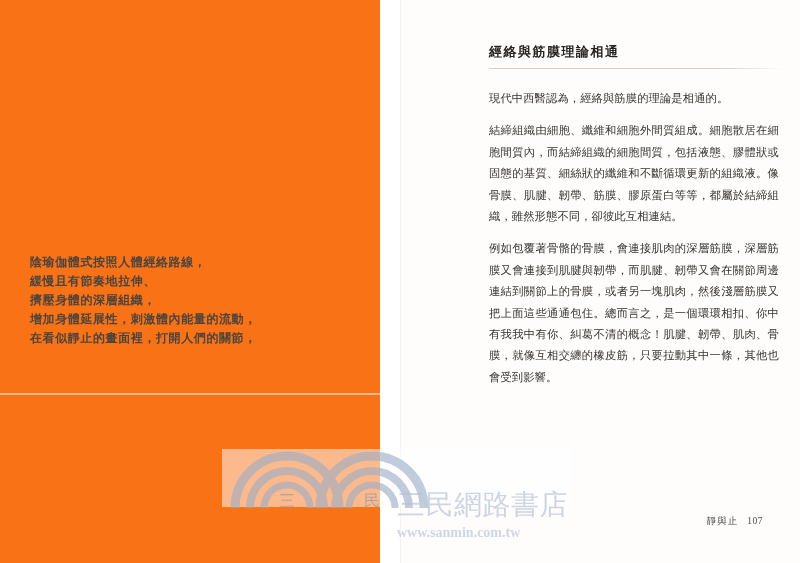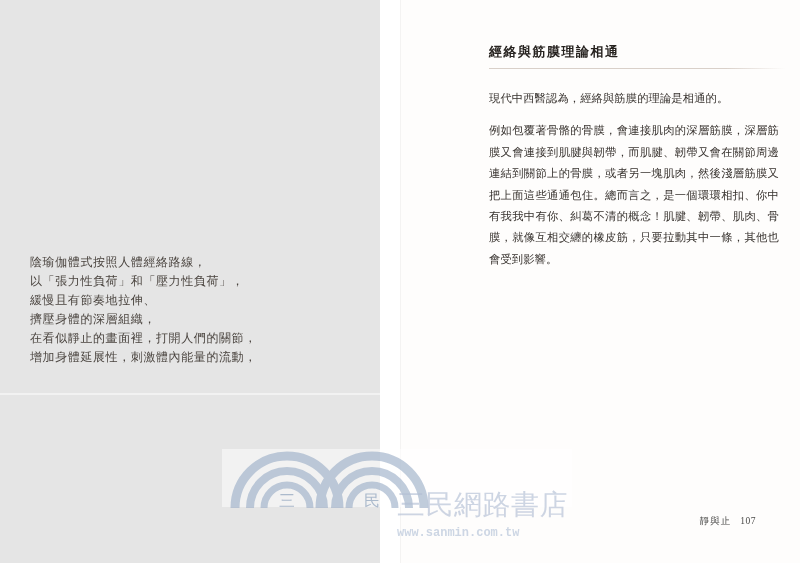--- a/index.html
+++ b/index.html
@@ -4,21 +4,22 @@
 <style>
   html,body{margin:0;padding:0;}
   body{
     width:800px;height:563px;position:relative;overflow:hidden;
     background:#ffffff;
     font-family:"Liberation Serif","DejaVu Serif",serif;
   }
   
   .left-page{
     position:absolute;left:0;top:0;width:380px;height:563px;
-    background:#e5e5e5;
+    background:#f97316;
+    font-weight:bold;
   }
   .fold-line{
     position:absolute;left:0;top:393px;width:400px;height:2px;
     background:rgba(255,255,255,0.5);
   }
   .poem{
     position:absolute;left:30px;top:253px;
     font-size:12px;line-height:19px;letter-spacing:0.6px;
     color:#4a443f;white-space:nowrap;
   }
@@ -38,63 +39,63 @@
   .heading-rule{
     width:296px;height:1px;margin-bottom:2px;
     background:linear-gradient(to right,#d9d0c9 80%,rgba(217,208,201,0));
   }
   .content p{
     margin:11px 6px 0 0;font-size:11.3px;line-height:21.4px;
     letter-spacing:0.1px;color:#37322e;text-align:justify;
   }
   .content p.first{margin-top:19px;}
   .page-footer{
-    position:absolute;left:5px;top:515px;width:350px;text-align:right;
+    position:absolute;left:12px;top:515px;width:350px;text-align:right;
     font-size:9.5px;color:#4a4a48;letter-spacing:1px;white-space:nowrap;
   }
   .page-footer .pgnum{margin-left:9px;letter-spacing:0.5px;}
   
   .watermark{position:absolute;left:0;top:0;width:800px;height:563px;pointer-events:none;}
   .wm-backdrop{
     position:absolute;left:222px;top:449px;width:350px;height:58px;
     background:rgba(255,255,255,0.5);
   }
   .wm-logo{position:absolute;left:227px;top:451px;opacity:0.62;}
   .wm-text{
     position:absolute;left:397px;top:451px;width:180px;
   }
   .wm-name{
     font-size:28px;line-height:36px;letter-spacing:0.5px;white-space:nowrap;
     color:rgba(178,190,212,0.65);font-family:"Liberation Serif","DejaVu Serif",serif;margin-top:36px;
   }
   .wm-url{
-    font-size:12px;line-height:20px;font-weight:bold;white-space:nowrap;
-    color:rgba(172,188,212,0.6);font-family:Liberation Mono, monospace;
+    font-size:14px;line-height:20px;font-weight:bold;white-space:nowrap;
+    color:rgba(172,188,212,0.6);font-family:Liberation Serif, serif;
   }
 </style>
 </head>
 <body>
 
 <div class="left-page">
   <div class="fold-line"></div>
   <div class="poem">
     <div>陰瑜伽體式按照人體經絡路線，</div>
-    <div>以「張力性負荷」和「壓力性負荷」，</div>
     <div>緩慢且有節奏地拉伸、</div>
     <div>擠壓身體的深層組織，</div>
+    <div>增加身體延展性，刺激體內能量的流動，</div>
     <div>在看似靜止的畫面裡，打開人們的關節，</div>
-    <div>增加身體延展性，刺激體內能量的流動，</div>
   </div>
 </div>
 
 <div class="right-page">
   <div class="content">
     <h1 class="heading">經絡與筋膜理論相通</h1>
     <div class="heading-rule"></div>
     <p class="first">現代中西醫認為，經絡與筋膜的理論是相通的。</p>
+    <p>結締組織由細胞、纖維和細胞外間質組成。細胞散居在細胞間質內，而結締組織的細胞間質，包括液態、膠體狀或固態的基質、細絲狀的纖維和不斷循環更新的組織液。像骨膜、肌腱、韌帶、筋膜、膠原蛋白等等，都屬於結締組織，雖然形態不同，卻彼此互相連結。</p>
     <p>例如包覆著骨骼的骨膜，會連接肌肉的深層筋膜，深層筋膜又會連接到肌腱與韌帶，而肌腱、韌帶又會在關節周邊連結到關節上的骨膜，或者另一塊肌肉，然後淺層筋膜又把上面這些通通包住。總而言之，是一個環環相扣、你中有我我中有你、糾葛不清的概念！肌腱、韌帶、肌肉、骨膜，就像互相交纏的橡皮筋，只要拉動其中一條，其他也會受到影響。</p>
   </div>
   <div class="page-footer">
     <span>靜與止</span><span class="pgnum">107</span>
   </div>
 </div>
 
 <div class="watermark">
   <div class="wm-backdrop"></div>
   <svg class="wm-logo" width="205" height="57" viewBox="0 0 205 57">

